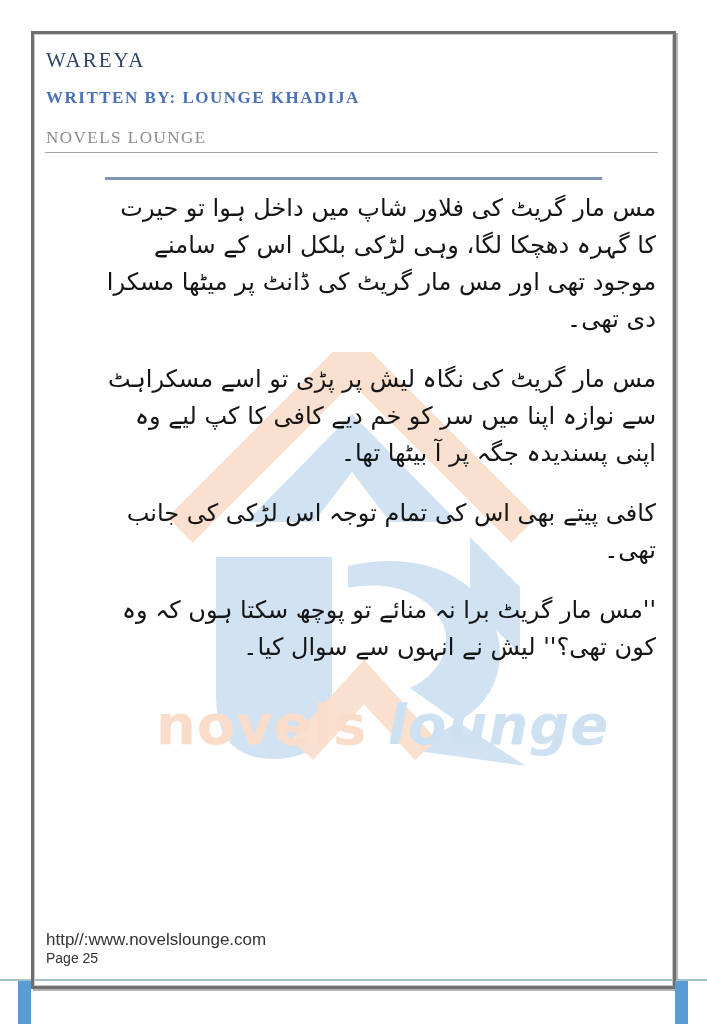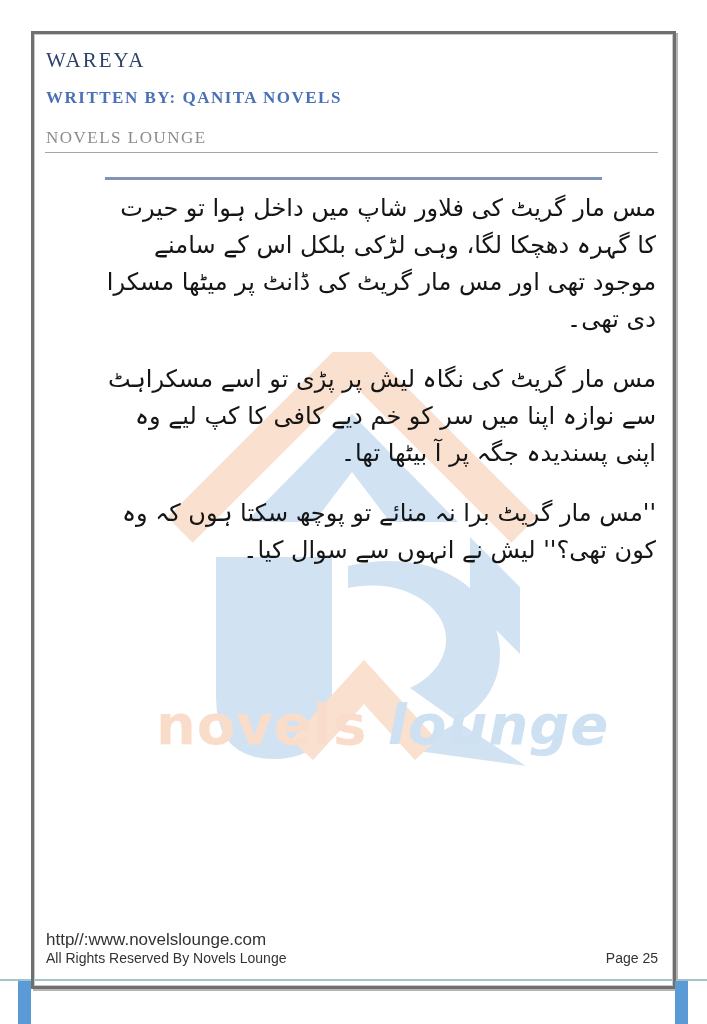--- a/index.html
+++ b/index.html
@@ -81,21 +81,21 @@
 </style>
 </head>
 <body>
 
 <div class="abs teal-line"></div>
 <div class="abs bar left"></div>
 <div class="abs bar right"></div>
 <div class="abs frame"></div>
 
 <div class="abs title">WAREYA</div>
-<div class="abs byline">WRITTEN BY: QANITA NOVELS</div>
+<div class="abs byline">WRITTEN BY: LOUNGE KHADIJA</div>
 <div class="abs brand">NOVELS LOUNGE</div>
 <div class="abs gray-rule"></div>
 <div class="abs blue-rule"></div>
 
 <svg class="abs wm-logo" viewBox="0 0 400 420" xmlns="http://www.w3.org/2000/svg">
   <g opacity="0.9">
     <path d="M28 178 L200 6 L372 178" fill="none" stroke="#f9ddca" stroke-width="36"></path>
     <path d="M200 62 L306 170 L94 170 Z" fill="#cde1f2"></path>
     <path d="M162 170 L238 170 L200 120 Z" fill="#ffffff"></path>
     <path d="M318 185 L368 235 L368 302 L318 252 Z" fill="#cde1f2"></path>
@@ -103,20 +103,20 @@
     <path d="M196 214 C262 198 332 220 346 284 C354 320 338 352 306 370 L258 336 C296 318 304 282 282 258 C260 234 224 230 196 236 Z" fill="#cde1f2"></path>
     <path d="M306 370 L374 414 L258 398 Z" fill="#cde1f2"></path>
     <path d="M150 398 L212 330 L274 398" fill="none" stroke="#f9ddca" stroke-width="30"></path>
   </g>
 </svg>
 <div class="abs wm-text"><span class="w1">novels</span> <span class="w2">lounge</span></div>
 
 <div class="abs urdu" dir="rtl">
   <p>مس مار گریٹ کی فلاور شاپ میں داخل ہوا تو حیرت کا گہرہ دھچکا لگا، وہی لڑکی بلکل اس کے سامنے موجود تھی اور مس مار گریٹ کی ڈانٹ پر میٹھا مسکرا دی تھی۔</p>
   <p>مس مار گریٹ کی نگاہ لیش پر پڑی تو اسے مسکراہٹ سے نوازہ اپنا میں سر کو خم دیے کافی کا کپ لیے وہ اپنی پسندیدہ جگہ پر آ بیٹھا تھا۔</p>
+  <p>کافی پیتے بھی اس کی تمام توجہ اس لڑکی کی جانب تھی۔</p>
   <p>''مس مار گریٹ برا نہ منائے تو پوچھ سکتا ہوں کہ وہ کون تھی؟'' لیش نے انہوں سے سوال کیا۔</p>
 </div>
 
 <div class="abs footer-url">http//:www.novelslounge.com</div>
 <div class="abs footer-row">
-  <span>All Rights Reserved By Novels Lounge</span>
   <span>Page 25</span>
 </div>
 
 </body></html>

